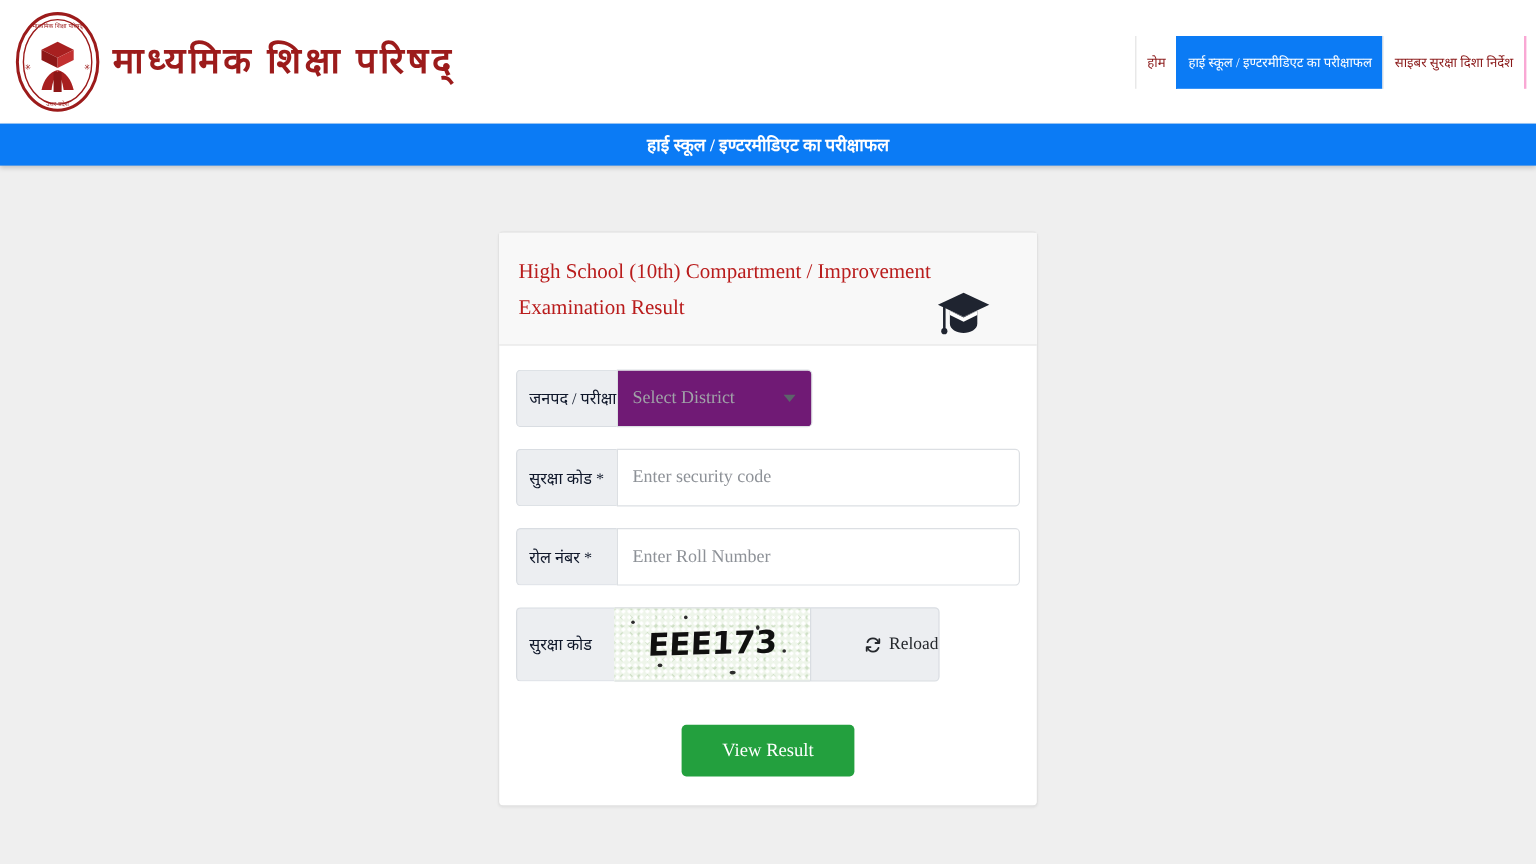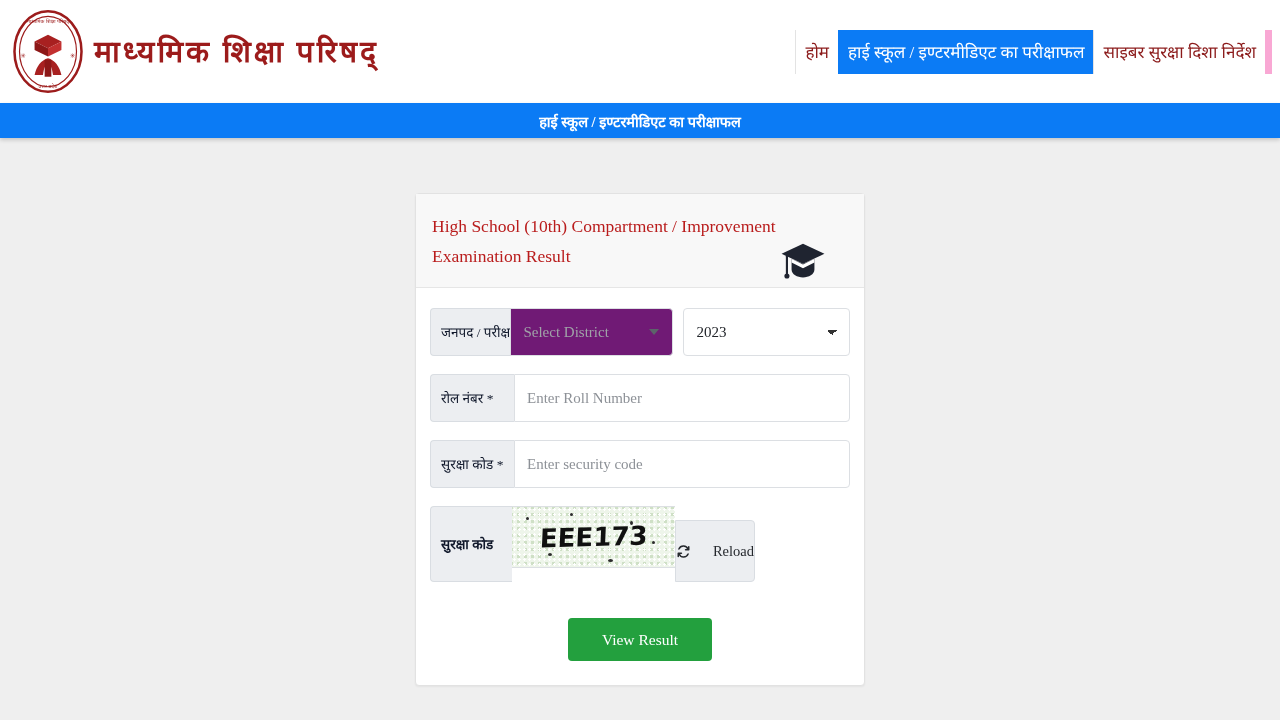--- a/index.html
+++ b/index.html
@@ -51,29 +51,29 @@
   .main-nav {
     display: flex;
     align-items: stretch;
     height: 44px;
     padding-right: 8px;
   }
   .nav-item {
     display: flex;
     align-items: center;
     padding: 0 9px;
-    font-size: 17px;
+    font-size: 11px;
     color: #8b1a1a;
     font-family: "Liberation Serif", serif;
     border-left: 1px solid #e3e3e3;
     white-space: nowrap;
     text-decoration: none;
     cursor: pointer;
   }
-  .nav-item:last-child { border-right: 7px solid #f9a8d4; text-align: right; }
+  .nav-item:last-child { border-right: 2px solid #f9a8d4; text-align: right; }
   .nav-item.active {
     background: #0b7bf5;
     color: #ffffff;
     border-left-color: #0b7bf5;
   }
 
   
   .page-banner {
     width: 1280px;
     height: 35px;
@@ -150,21 +150,20 @@
     color: #0f172a;
     white-space: nowrap;
     overflow: hidden;
   }
   .prefix-district { width: 84px; }
   .prefix-roll { width: 84px; }
   .prefix-code { width: 84px; }
   .prefix-captcha {
     width: 82px;
     border-radius: 4px 0 0 4px;
-    font-weight: bold;
   }
 
   .select2-box {
     flex: none;
     width: 163px;
     height: 48px;
     background: #701a75;
     border: 1px solid #dcdfe3;
     border-radius: 0 4px 4px 0;
     display: flex;
@@ -248,34 +247,33 @@
     color: #101010;
     letter-spacing: 0px;
     transform: skewX(-4deg) rotate(-1.5deg);
   }
   .captcha-speck {
     position: absolute;
     background: #2c2c2c;
     border-radius: 50%;
   }
   .reload-btn {
-    width: 80px;
+    width: 108px;
     height: 62px;
     background: #eceef1;
     border: 1px solid #d9dde2;
     border-radius: 0 4px 4px 0;
     display: flex;
     align-items: center;
-    justify-content: space-between;
+    justify-content: flex-end;
     gap: 6px;
     font-family: "Liberation Serif", serif;
     font-size: 14.5px;
     color: #25282d;
     cursor: pointer;
-    margin-top: 14px;
   }
   .reload-icon { width: 15px; height: 15px; display:block; }
 
   .submit-wrap {
     display: flex;
     justify-content: center;
     margin-top: 36px;
   }
   .submit-btn {
     background: #23a03e;
@@ -341,33 +339,30 @@
     </div>
 
     <div class="card-body">
 
       <div class="form-row">
         <div class="input-prefix prefix-district">जनपद / परीक्षा </div>
         <div class="select2-box">
           <span>Select District</span>
           <span class="caret-down"></span>
         </div>
-        <select class="year-select">
-          <option>2023</option>
-        </select>
+      </div>
+
+      <div class="form-row">
+        <div class="input-prefix prefix-code">सुरक्षा कोड *</div>
+        <input class="text-input" type="text" placeholder="Enter security code" style="">
       </div>
 
       <div class="form-row">
         <div class="input-prefix prefix-roll">रोल नंबर *</div>
         <input class="text-input" type="text" placeholder="Enter Roll Number" style="">
-      </div>
-
-      <div class="form-row">
-        <div class="input-prefix prefix-code">सुरक्षा कोड *</div>
-        <input class="text-input" type="text" placeholder="Enter security code" style="">
       </div>
 
       <div class="form-row captcha-row">
         <div class="input-prefix prefix-captcha">सुरक्षा कोड</div>
         <div class="captcha-img">
           <span class="captcha-speck" style="left:14px;top:10px;width:3px;height:3px"></span>
           <span class="captcha-speck" style="left:36px;top:46px;width:4px;height:3px"></span>
           <span class="captcha-speck" style="left:118px;top:14px;width:3px;height:4px"></span>
           <span class="captcha-speck" style="left:96px;top:52px;width:5px;height:3px"></span>
           <span class="captcha-speck" style="left:140px;top:34px;width:3px;height:3px"></span>

